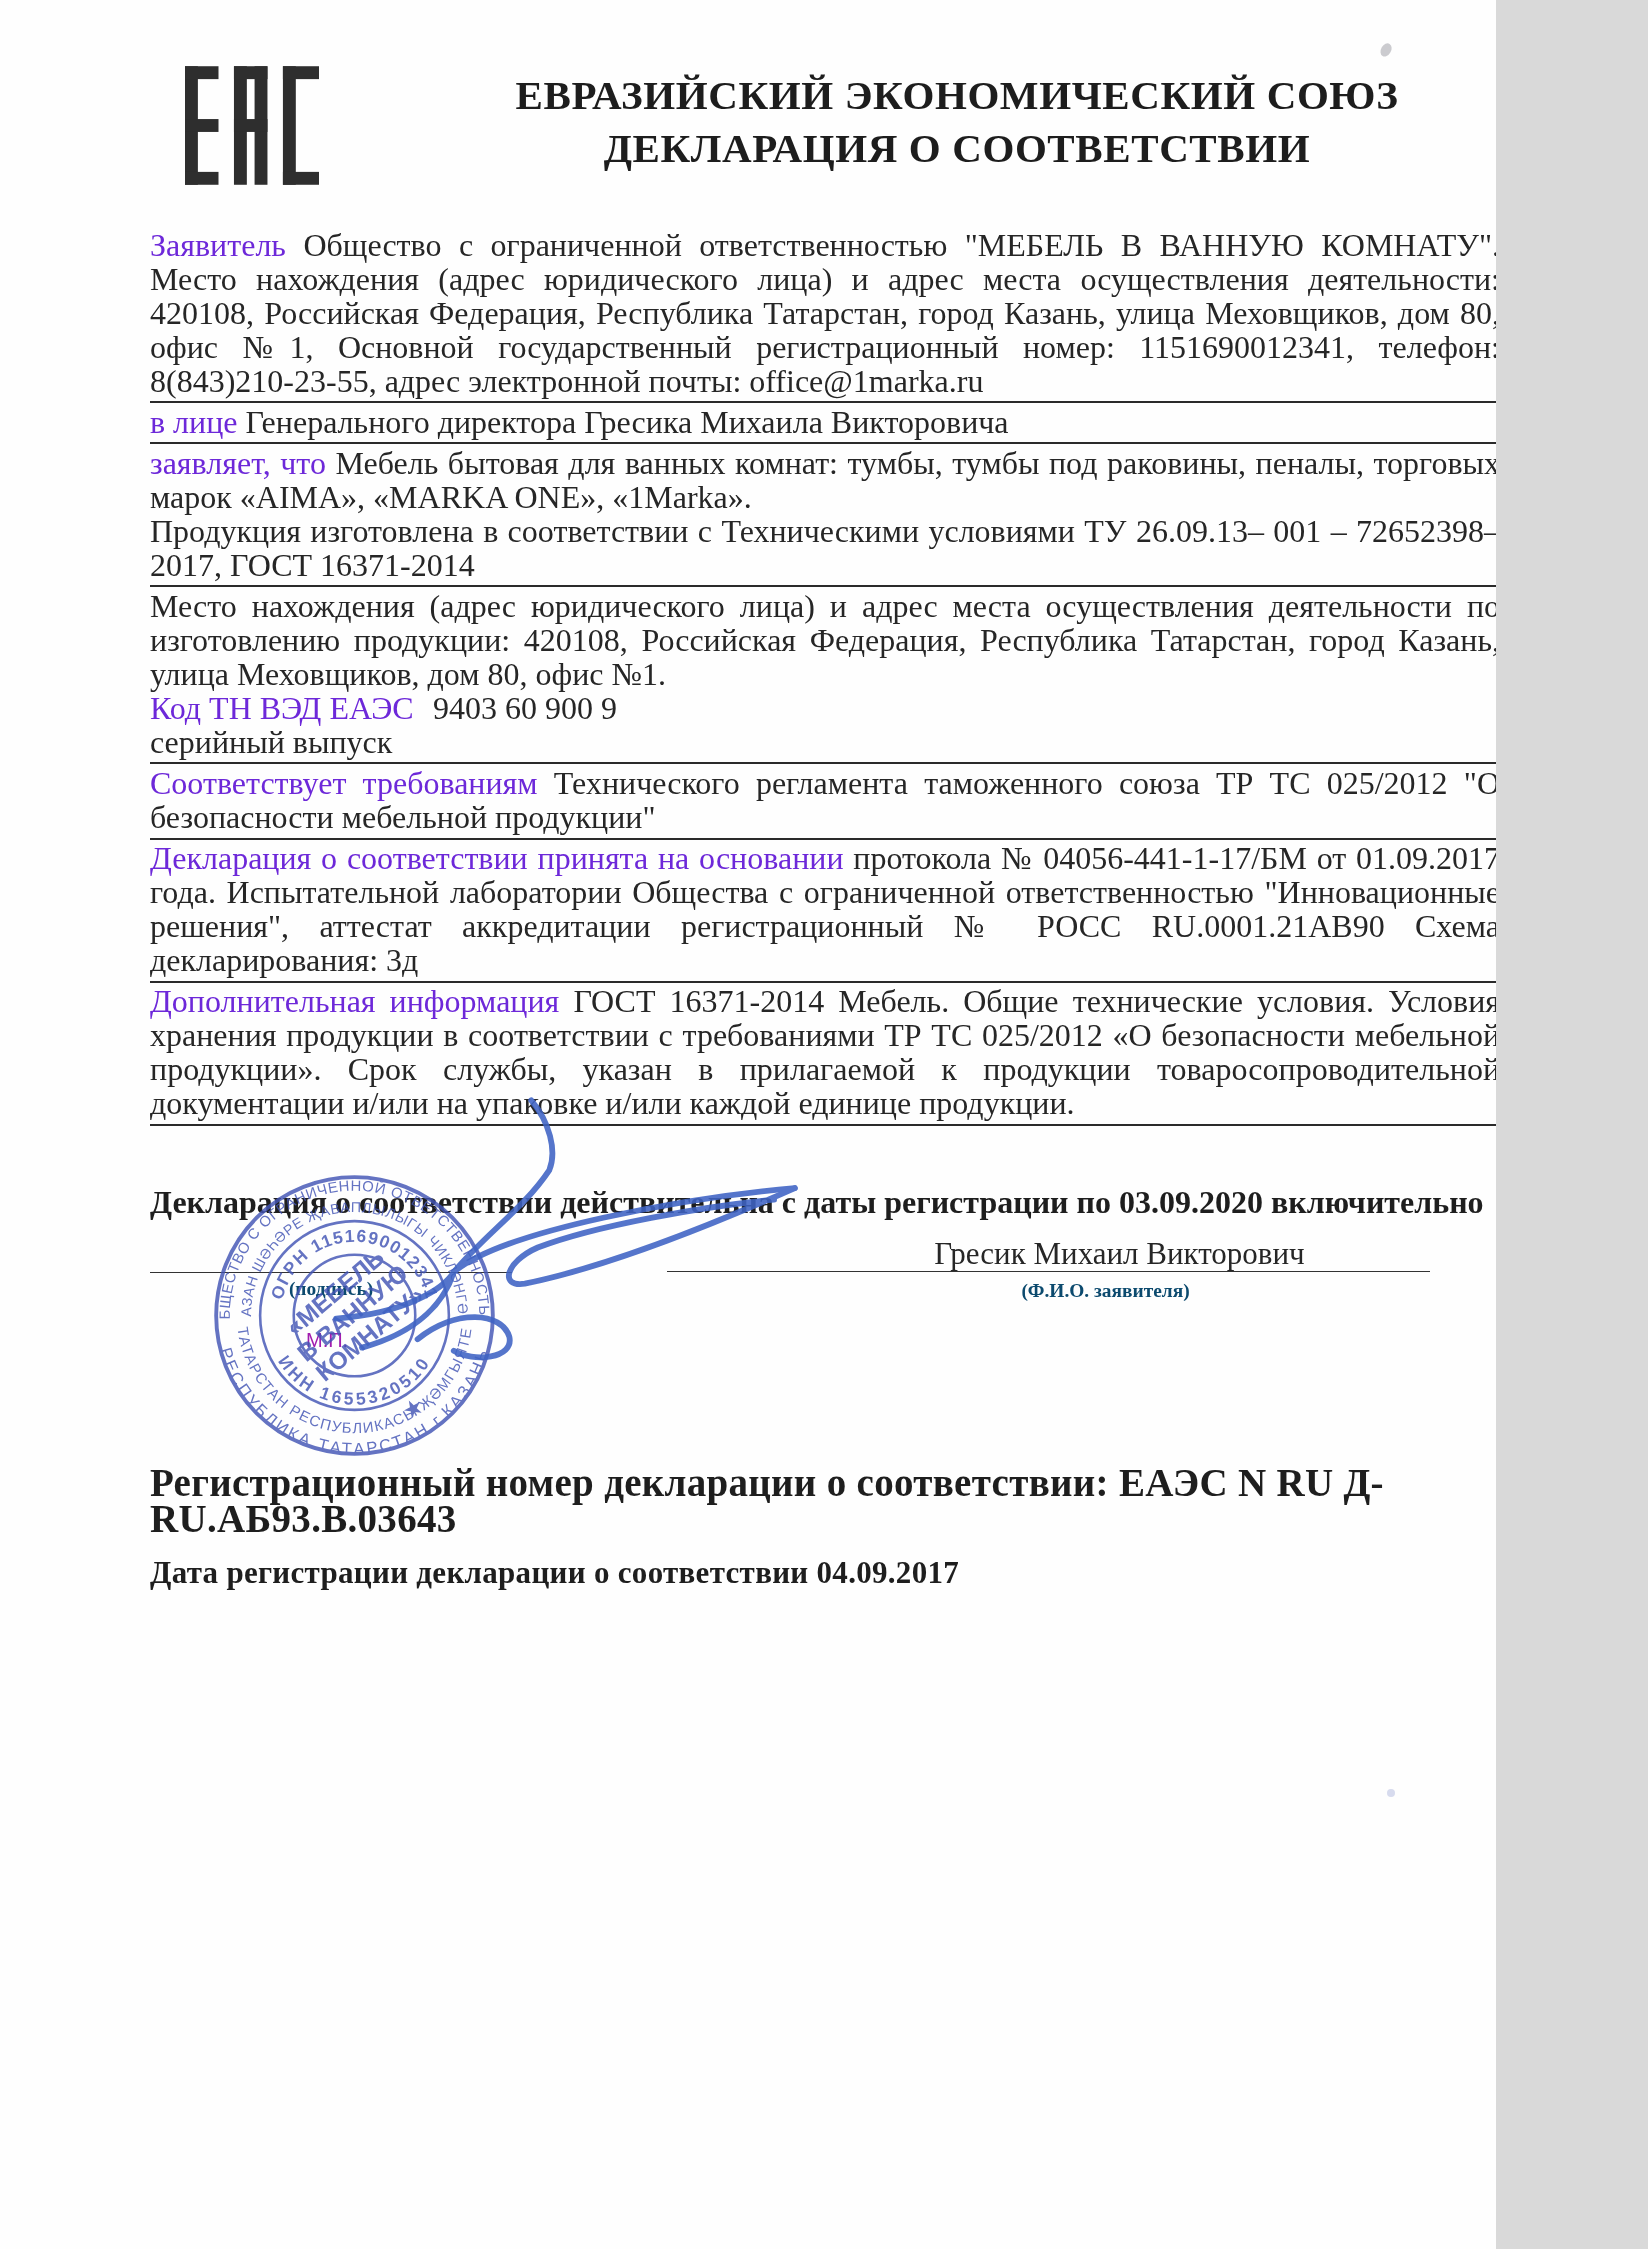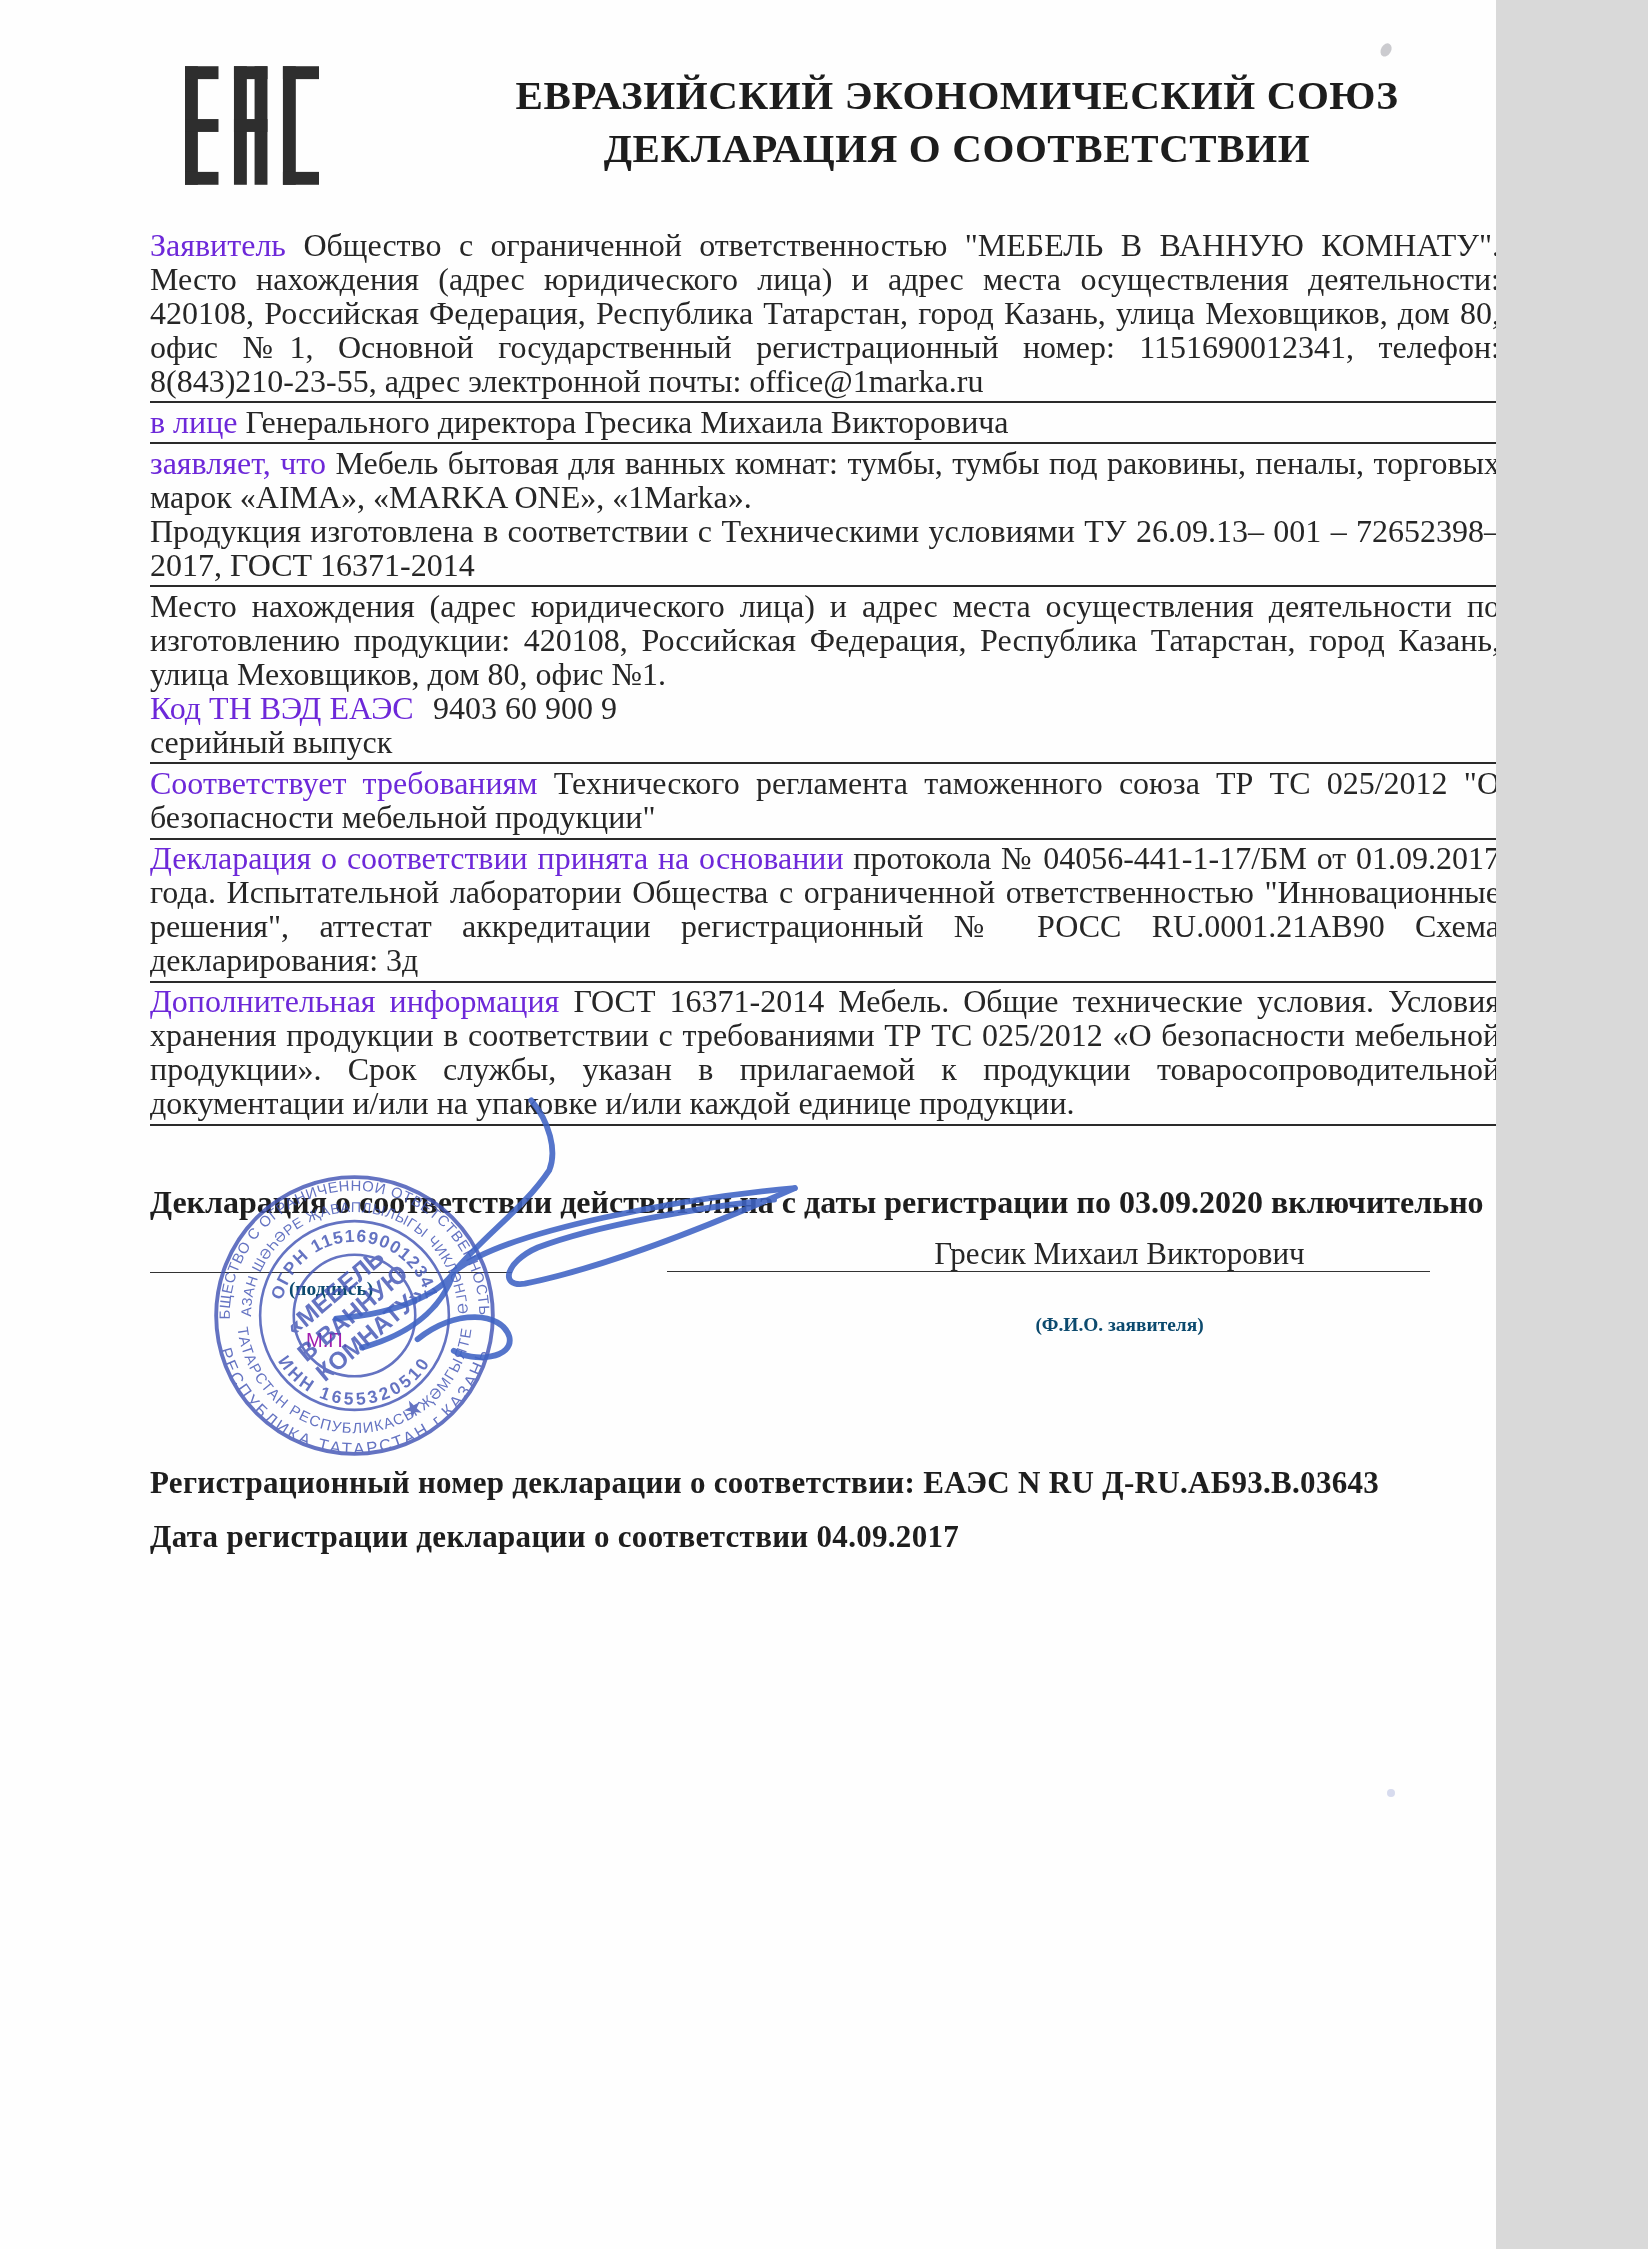--- a/index.html
+++ b/index.html
@@ -29,25 +29,25 @@
   .tnved-code{margin-left:19.4px;}
   
   .sig-area{position:absolute;left:150px;top:1184px;width:1350px;height:271px;font-size:32px;}
   .validity{position:absolute;left:0;top:0;width:1350px;font-weight:bold;color:#1e1e1e;text-align:left;}
   .sig-name{position:absolute;left:614px;top:52px;width:711px;text-align:center;font-size:31px;}
   .sig-line{position:absolute;border-top:1.9px solid #333;height:0;}
   .sig-line.left{left:0;top:88px;width:362px;}
   .sig-line.right{left:517px;top:87px;width:763px;}
   .caption{position:absolute;font-size:19.4px;color:#0c4a6e;text-align:center;font-weight:bold;}
   .caption.sign{left:0;top:94px;width:362px;}
-  .caption.fio{left:614px;top:96px;width:711px;margin-top:34px;}
+  .caption.fio{left:600px;top:96px;width:711px;}
   .mp{position:absolute;left:156px;top:145px;font-size:20px;color:#a21caf;font-family:"Liberation Sans",sans-serif;}
   
   .footer{position:absolute;left:150px;top:1465px;width:1422px;font-weight:bold;color:#1e1e1e;}
-  .footer .reg-number{font-size:31px;line-height:36px;letter-spacing:0.3px;margin:0;}
+  .footer .reg-number{font-size:39px;line-height:36px;letter-spacing:0.3px;margin:0;}
   .footer .reg-date{font-size:31px;line-height:36px;letter-spacing:0.3px;margin:18px 0 0 0;}
   
   .stamp-svg{position:absolute;left:211px;top:1172px;width:287px;height:287px;opacity:0.82;pointer-events:none;}
   .stamp-svg text{font-family:"Liberation Sans",sans-serif;fill:#4355b5;}
   .sign-svg{position:absolute;left:291px;top:1060px;width:549px;height:304px;pointer-events:none;}
   
   .speck{position:absolute;border-radius:50%;}
   .speck.s1{left:1381px;top:43px;width:10.3px;height:14.2px;background:#8f8f97;opacity:.45;transform:rotate(30deg);}
   .speck.s2{left:1533px;top:70px;width:3.2px;height:10.3px;background:#a7a7ad;opacity:.4;transform:rotate(-25deg);}
   .speck.s3{left:1387px;top:1789px;width:7.8px;height:7.8px;background:#7f8cc9;opacity:.3;}

